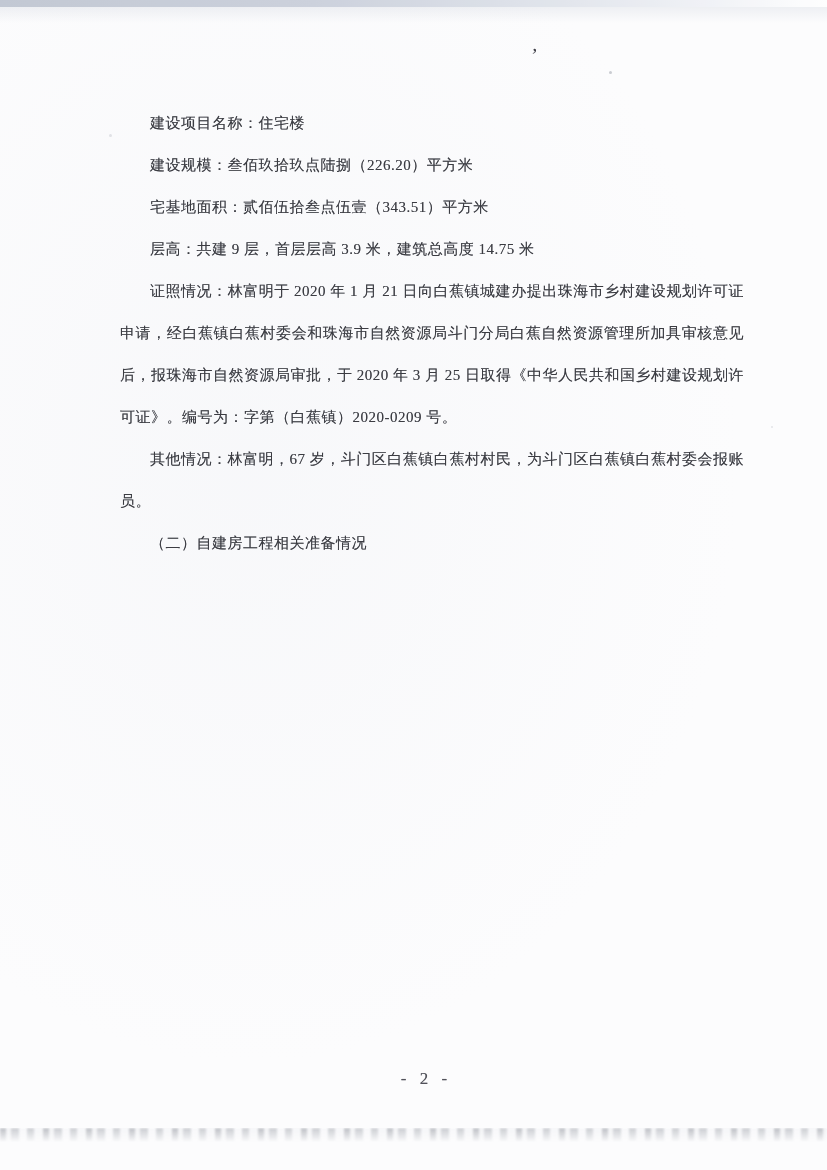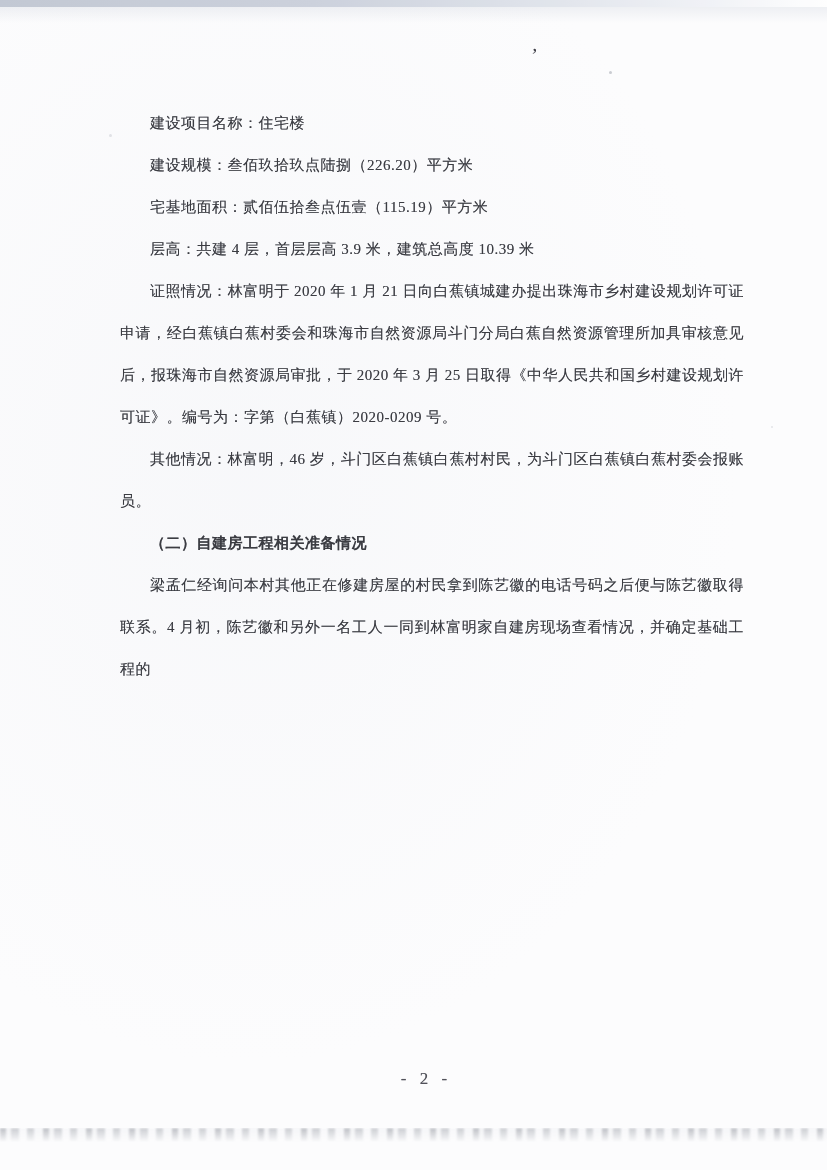--- a/index.html
+++ b/index.html
@@ -58,21 +58,21 @@
     position: absolute;
     left: 120px; top: 102px; width: 624px;
     font-size: 15px; line-height: 42px;
     color: #3b3c42;
     text-align: justify;
     text-justify: inter-character;
     letter-spacing: 0.5px;
     text-shadow: 0 0 0.5px rgba(70,72,84,0.55);
   }
   .para { margin: 0; text-indent: 2em; }
-  .heading { font-weight: bold; }
+  .heading { font-weight: normal; }
 
   .footer {
     position: absolute; top: 1068px; left: 0; right: 0;
     text-align: center;
     transform: translateX(11px);
     font-size: 17px; line-height: 22px;
     color: #52525a;
     letter-spacing: 1px; word-spacing: 7px;
     text-shadow: 0 0 0.5px rgba(80,82,92,0.5);
   }
@@ -86,26 +86,25 @@
   <div class="scan-band-top-fade"></div>
 
   <span class="stray-mark">’</span>
   <span class="speck speck-a"></span>
   <span class="speck speck-b"></span>
   <span class="speck speck-c"></span>
 
   <div class="content">
     <p class="para">建设项目名称：住宅楼</p>
     <p class="para">建设规模：叁佰玖拾玖点陆捌（226.20）平方米</p>
-    <p class="para">宅基地面积：贰佰伍拾叁点伍壹（115.19）平方米</p>
-    <p class="para">层高：共建 4 层，首层层高 3.9 米，建筑总高度 10.39 米</p>
+    <p class="para">宅基地面积：贰佰伍拾叁点伍壹（343.51）平方米</p>
+    <p class="para">层高：共建 9 层，首层层高 3.9 米，建筑总高度 14.75 米</p>
     <p class="para">证照情况：林富明于 2020 年 1 月 21 日向白蕉镇城建办提出珠海市乡村建设规划许可证申请，经白蕉镇白蕉村委会和珠海市自然资源局斗门分局白蕉自然资源管理所加具审核意见后，报珠海市自然资源局审批，于 2020 年 3 月 25 日取得《中华人民共和国乡村建设规划许可证》。编号为：字第（白蕉镇）2020-0209 号。</p>
-    <p class="para">其他情况：林富明，46 岁，斗门区白蕉镇白蕉村村民，为斗门区白蕉镇白蕉村委会报账员。</p>
+    <p class="para">其他情况：林富明，67 岁，斗门区白蕉镇白蕉村村民，为斗门区白蕉镇白蕉村委会报账员。</p>
     <p class="para heading">（二）自建房工程相关准备情况</p>
-    <p class="para">梁孟仁经询问本村其他正在修建房屋的村民拿到陈艺徽的电话号码之后便与陈艺徽取得联系。4 月初，陈艺徽和另外一名工人一同到林富明家自建房现场查看情况，并确定基础工程的</p>
   </div>
 
   <div class="footer">
     <span>- 2 -</span>
   </div>
 
   <div class="scan-band-bottom"></div>
 
 </div>
 

